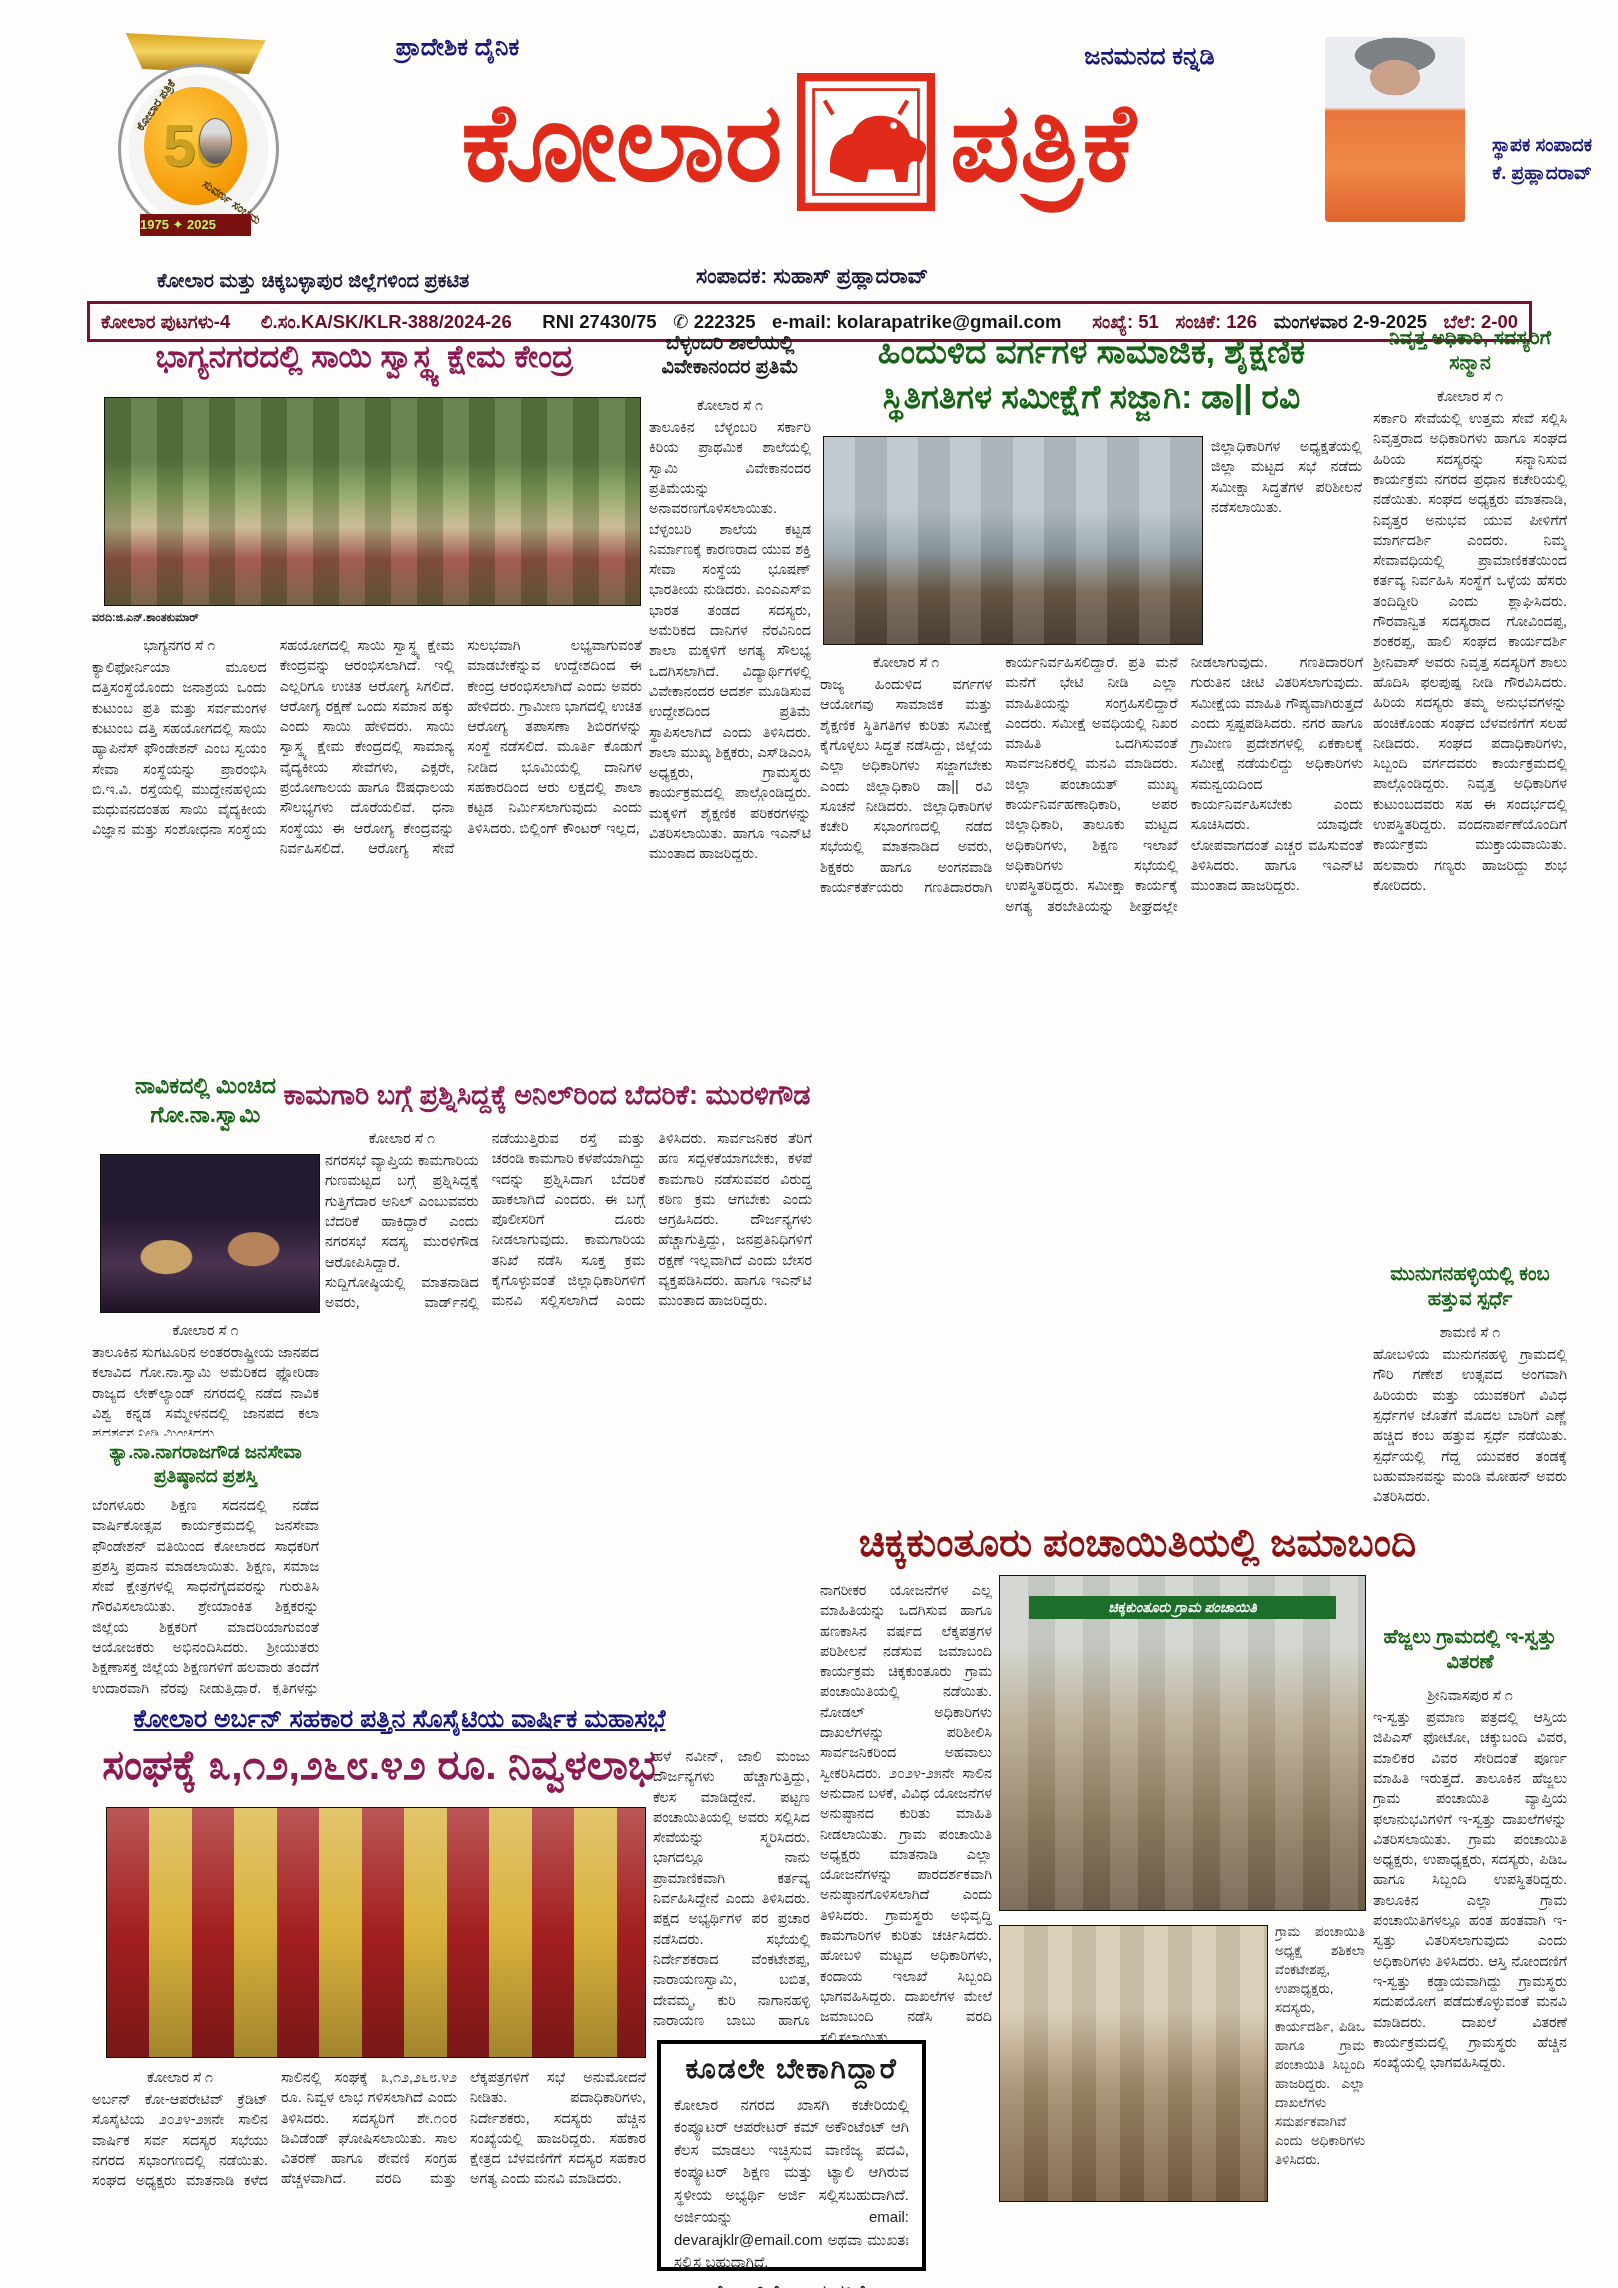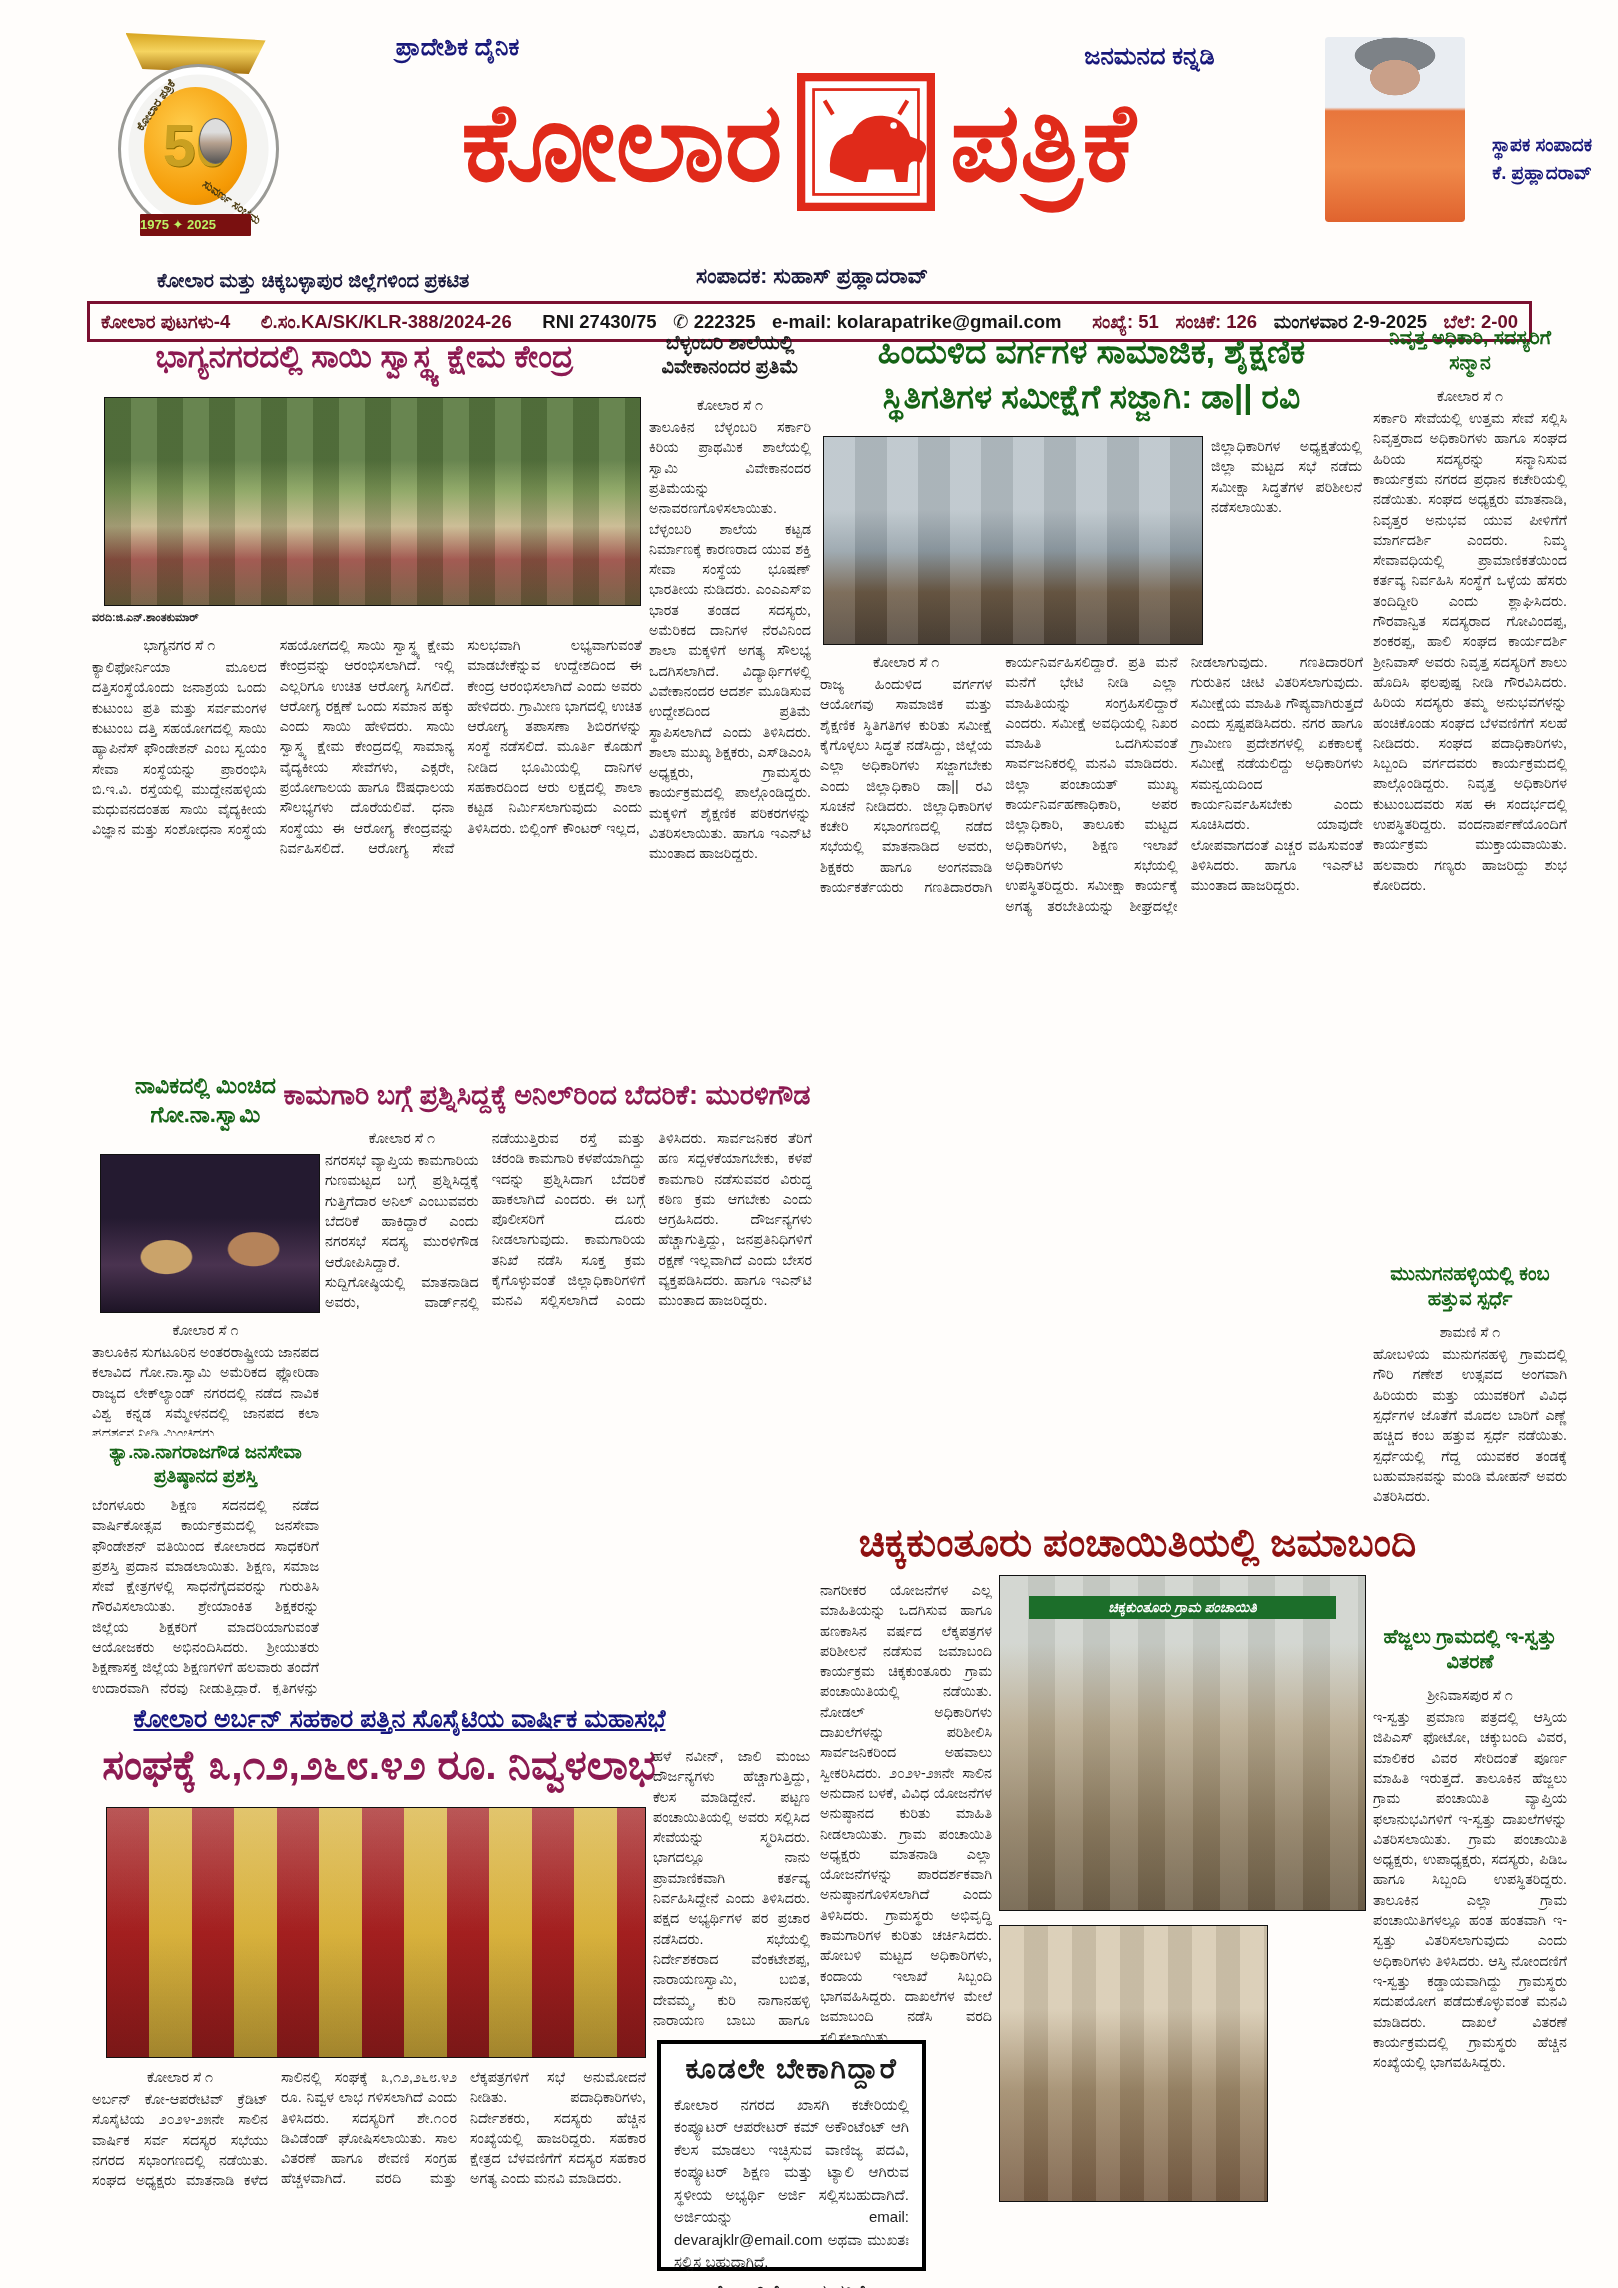--- a/index.html
+++ b/index.html
@@ -189,20 +189,21 @@
     <span class="dateline">ಕೋಲಾರ ಸೆ ೧</span>
     <span>ನಗರಸಭೆ ವ್ಯಾಪ್ತಿಯ ಕಾಮಗಾರಿಯ ಗುಣಮಟ್ಟದ ಬಗ್ಗೆ ಪ್ರಶ್ನಿಸಿದ್ದಕ್ಕೆ ಗುತ್ತಿಗೆದಾರ ಅನಿಲ್ ಎಂಬುವವರು ಬೆದರಿಕೆ ಹಾಕಿದ್ದಾರೆ ಎಂದು ನಗರಸಭೆ ಸದಸ್ಯ ಮುರಳಿಗೌಡ ಆರೋಪಿಸಿದ್ದಾರೆ. ಸುದ್ದಿಗೋಷ್ಠಿಯಲ್ಲಿ ಮಾತನಾಡಿದ ಅವರು, ವಾರ್ಡ್‌ನಲ್ಲಿ ನಡೆಯುತ್ತಿರುವ ರಸ್ತೆ ಮತ್ತು ಚರಂಡಿ ಕಾಮಗಾರಿ ಕಳಪೆಯಾಗಿದ್ದು ಇದನ್ನು ಪ್ರಶ್ನಿಸಿದಾಗ ಬೆದರಿಕೆ ಹಾಕಲಾಗಿದೆ ಎಂದರು. ಈ ಬಗ್ಗೆ ಪೊಲೀಸರಿಗೆ ದೂರು ನೀಡಲಾಗುವುದು. ಕಾಮಗಾರಿಯ ತನಿಖೆ ನಡೆಸಿ ಸೂಕ್ತ ಕ್ರಮ ಕೈಗೊಳ್ಳುವಂತೆ ಜಿಲ್ಲಾಧಿಕಾರಿಗಳಿಗೆ ಮನವಿ ಸಲ್ಲಿಸಲಾಗಿದೆ ಎಂದು ತಿಳಿಸಿದರು. ಸಾರ್ವಜನಿಕರ ತೆರಿಗೆ ಹಣ ಸದ್ಬಳಕೆಯಾಗಬೇಕು, ಕಳಪೆ ಕಾಮಗಾರಿ ನಡೆಸುವವರ ವಿರುದ್ಧ ಕಠಿಣ ಕ್ರಮ ಆಗಬೇಕು ಎಂದು ಆಗ್ರಹಿಸಿದರು. ದೌರ್ಜನ್ಯಗಳು ಹೆಚ್ಚಾಗುತ್ತಿದ್ದು, ಜನಪ್ರತಿನಿಧಿಗಳಿಗೆ ರಕ್ಷಣೆ ಇಲ್ಲವಾಗಿದೆ ಎಂದು ಬೇಸರ ವ್ಯಕ್ತಪಡಿಸಿದರು. ಹಾಗೂ ಇಎನ್‌ಟಿ ಮುಂತಾದ ಹಾಜರಿದ್ದರು.</span>
   </div>
 
   <div class="abs hl-darkred ctr" style="left:820px;top:1521px;width:635px;font-size:39px;">ಚಿಕ್ಕಕುಂತೂರು ಪಂಚಾಯಿತಿಯಲ್ಲಿ ಜಮಾಬಂದಿ</div>
   <div class="abs body-txt j" style="left:820px;top:1580px;width:172px;height:690px;">ನಾಗರೀಕರ ಯೋಜನೆಗಳ ಎಲ್ಲ ಮಾಹಿತಿಯನ್ನು ಒದಗಿಸುವ ಹಾಗೂ ಹಣಕಾಸಿನ ವರ್ಷದ ಲೆಕ್ಕಪತ್ರಗಳ ಪರಿಶೀಲನೆ ನಡೆಸುವ ಜಮಾಬಂದಿ ಕಾರ್ಯಕ್ರಮ ಚಿಕ್ಕಕುಂತೂರು ಗ್ರಾಮ ಪಂಚಾಯಿತಿಯಲ್ಲಿ ನಡೆಯಿತು. ನೋಡಲ್ ಅಧಿಕಾರಿಗಳು ದಾಖಲೆಗಳನ್ನು ಪರಿಶೀಲಿಸಿ ಸಾರ್ವಜನಿಕರಿಂದ ಅಹವಾಲು ಸ್ವೀಕರಿಸಿದರು. ೨೦೨೪-೨೫ನೇ ಸಾಲಿನ ಅನುದಾನ ಬಳಕೆ, ವಿವಿಧ ಯೋಜನೆಗಳ ಅನುಷ್ಠಾನದ ಕುರಿತು ಮಾಹಿತಿ ನೀಡಲಾಯಿತು. ಗ್ರಾಮ ಪಂಚಾಯಿತಿ ಅಧ್ಯಕ್ಷರು ಮಾತನಾಡಿ ಎಲ್ಲಾ ಯೋಜನೆಗಳನ್ನು ಪಾರದರ್ಶಕವಾಗಿ ಅನುಷ್ಠಾನಗೊಳಿಸಲಾಗಿದೆ ಎಂದು ತಿಳಿಸಿದರು. ಗ್ರಾಮಸ್ಥರು ಅಭಿವೃದ್ಧಿ ಕಾಮಗಾರಿಗಳ ಕುರಿತು ಚರ್ಚಿಸಿದರು. ಹೋಬಳಿ ಮಟ್ಟದ ಅಧಿಕಾರಿಗಳು, ಕಂದಾಯ ಇಲಾಖೆ ಸಿಬ್ಬಂದಿ ಭಾಗವಹಿಸಿದ್ದರು. ದಾಖಲೆಗಳ ಮೇಲೆ ಜಮಾಬಂದಿ ನಡೆಸಿ ವರದಿ ಸಲ್ಲಿಸಲಾಯಿತು.</div>
   <div class="abs photo ph-d" style="left:999px;top:1575px;width:367px;height:336px;font-style:italic;">
     <div class="ph-banner">ಚಿಕ್ಕಕುಂತೂರು ಗ್ರಾಮ ಪಂಚಾಯಿತಿ</div>
   </div>
   <div class="abs photo ph-f" style="left:999px;top:1925px;width:269px;height:277px;"></div>
+  <div class="abs body-txt j" style="left:1275px;top:1922px;width:90px;height:282px;font-size:13.4px;">ಗ್ರಾಮ ಪಂಚಾಯಿತಿ ಅಧ್ಯಕ್ಷೆ ಶಶಿಕಲಾ ವೆಂಕಟೇಶಪ್ಪ, ಉಪಾಧ್ಯಕ್ಷರು, ಸದಸ್ಯರು, ಕಾರ್ಯದರ್ಶಿ, ಪಿಡಿಒ ಹಾಗೂ ಗ್ರಾಮ ಪಂಚಾಯಿತಿ ಸಿಬ್ಬಂದಿ ಹಾಜರಿದ್ದರು. ಎಲ್ಲಾ ದಾಖಲೆಗಳು ಸಮರ್ಪಕವಾಗಿವೆ ಎಂದು ಅಧಿಕಾರಿಗಳು ತಿಳಿಸಿದರು.</div>
 
   <div class="abs kicker ctr" style="left:92px;top:1704px;width:615px;font-size:25px;">ಕೋಲಾರ ಅರ್ಬನ್ ಸಹಕಾರ ಪತ್ತಿನ ಸೊಸೈಟಿಯ ವಾರ್ಷಿಕ ಮಹಾಸಭೆ</div>
   <div class="abs hl-maroon ctr" style="left:102px;top:1742px;width:554px;font-size:41px;">ಸಂಘಕ್ಕೆ ೩,೧೨,೨೬೮.೪೨ ರೂ. ನಿವ್ವಳಲಾಭ</div>
   <div class="abs photo ph-e" style="left:106px;top:1807px;width:540px;height:251px;"></div>
   <div class="abs body-txt cols3 j" style="left:92px;top:2067px;width:554px;height:205px;">
     <span class="dateline">ಕೋಲಾರ ಸೆ ೧</span>
     <span>ಅರ್ಬನ್ ಕೋ-ಆಪರೇಟಿವ್ ಕ್ರೆಡಿಟ್ ಸೊಸೈಟಿಯ ೨೦೨೪-೨೫ನೇ ಸಾಲಿನ ವಾರ್ಷಿಕ ಸರ್ವ ಸದಸ್ಯರ ಸಭೆಯು ನಗರದ ಸಭಾಂಗಣದಲ್ಲಿ ನಡೆಯಿತು. ಸಂಘದ ಅಧ್ಯಕ್ಷರು ಮಾತನಾಡಿ ಕಳೆದ ಸಾಲಿನಲ್ಲಿ ಸಂಘಕ್ಕೆ ೩,೧೨,೨೬೮.೪೨ ರೂ. ನಿವ್ವಳ ಲಾಭ ಗಳಿಸಲಾಗಿದೆ ಎಂದು ತಿಳಿಸಿದರು. ಸದಸ್ಯರಿಗೆ ಶೇ.೧೦ರ ಡಿವಿಡೆಂಡ್ ಘೋಷಿಸಲಾಯಿತು. ಸಾಲ ವಿತರಣೆ ಹಾಗೂ ಠೇವಣಿ ಸಂಗ್ರಹ ಹೆಚ್ಚಳವಾಗಿದೆ. ವರದಿ ಮತ್ತು ಲೆಕ್ಕಪತ್ರಗಳಿಗೆ ಸಭೆ ಅನುಮೋದನೆ ನೀಡಿತು. ಪದಾಧಿಕಾರಿಗಳು, ನಿರ್ದೇಶಕರು, ಸದಸ್ಯರು ಹೆಚ್ಚಿನ ಸಂಖ್ಯೆಯಲ್ಲಿ ಹಾಜರಿದ್ದರು. ಸಹಕಾರ ಕ್ಷೇತ್ರದ ಬೆಳವಣಿಗೆಗೆ ಸದಸ್ಯರ ಸಹಕಾರ ಅಗತ್ಯ ಎಂದು ಮನವಿ ಮಾಡಿದರು.</span>
   </div>
   <div class="abs body-txt j" style="left:653px;top:1746px;width:157px;height:286px;">ಹಳೆ ನವೀನ್, ಜಾಲಿ ಮಂಜು ದೌರ್ಜನ್ಯಗಳು ಹೆಚ್ಚಾಗುತ್ತಿದ್ದು, ಕೆಲಸ ಮಾಡಿದ್ದೇನೆ. ಪಟ್ಟಣ ಪಂಚಾಯಿತಿಯಲ್ಲಿ ಅವರು ಸಲ್ಲಿಸಿದ ಸೇವೆಯನ್ನು ಸ್ಮರಿಸಿದರು. ಭಾಗದಲ್ಲೂ ನಾನು ಪ್ರಾಮಾಣಿಕವಾಗಿ ಕರ್ತವ್ಯ ನಿರ್ವಹಿಸಿದ್ದೇನೆ ಎಂದು ತಿಳಿಸಿದರು. ಪಕ್ಷದ ಅಭ್ಯರ್ಥಿಗಳ ಪರ ಪ್ರಚಾರ ನಡೆಸಿದರು. ಸಭೆಯಲ್ಲಿ ನಿರ್ದೇಶಕರಾದ ವೆಂಕಟೇಶಪ್ಪ, ನಾರಾಯಣಸ್ವಾಮಿ, ಬಬಿತ, ದೇವಮ್ಮ, ಕುರಿ ನಾಗಾನಹಳ್ಳಿ ನಾರಾಯಣ ಬಾಬು ಹಾಗೂ ಸಿಬ್ಬಂದಿ ಹಾಜರಿದ್ದರು.</div>
 

